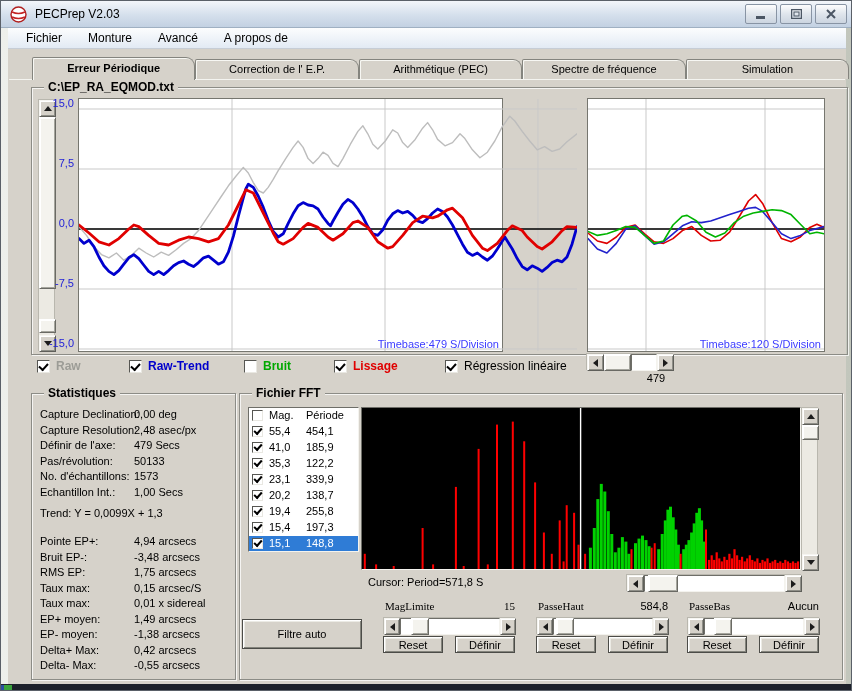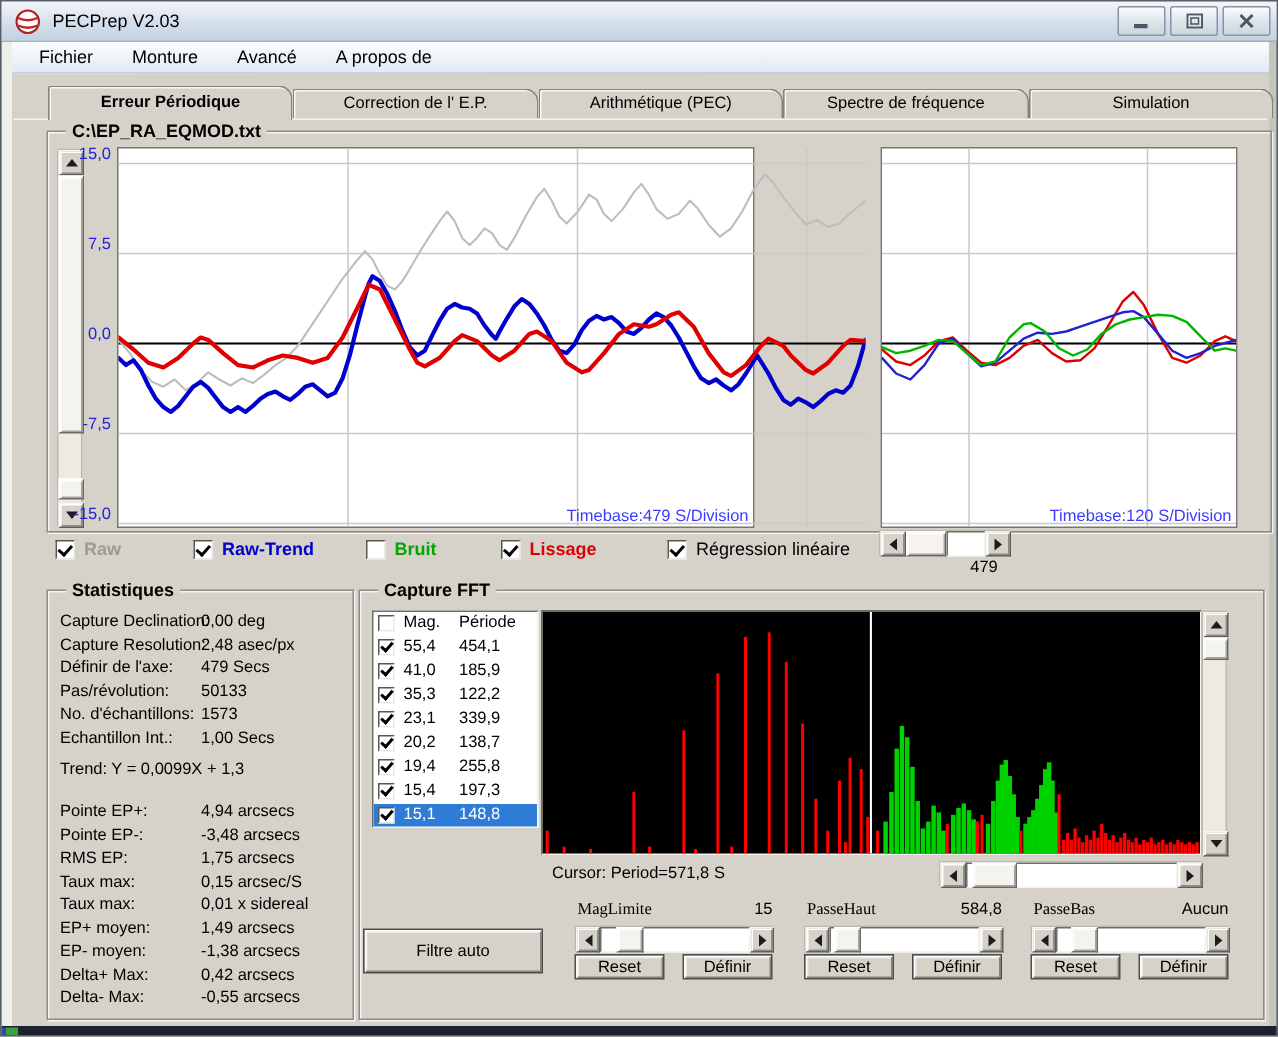--- a/index.html
+++ b/index.html
@@ -247,21 +247,21 @@
           <span class="stat-value">1,00 Secs</span>
         </div>
       </div>
     <div class="abs" style="left:8px;top:113px;white-space:nowrap;">Trend: Y = 0,0099X + 1,3</div>
     <div class="abs" id="stats-rows2" style="left:8px;top:141px;width:190px;">
         <div class="stat-row">
           <span class="stat-label">Pointe EP+:</span>
           <span class="stat-value">4,94 arcsecs</span>
         </div>
         <div class="stat-row">
-          <span class="stat-label">Pointe EP-:</span>
+          <span class="stat-label">Bruit EP-:</span>
           <span class="stat-value">-3,48 arcsecs</span>
         </div>
         <div class="stat-row">
           <span class="stat-label">RMS EP:</span>
           <span class="stat-value">1,75 arcsecs</span>
         </div>
         <div class="stat-row">
           <span class="stat-label">Taux max:</span>
           <span class="stat-value">0,15 arcsec/S</span>
         </div>
@@ -282,21 +282,21 @@
           <span class="stat-value">0,42 arcsecs</span>
         </div>
         <div class="stat-row">
           <span class="stat-label">Delta- Max:</span>
           <span class="stat-value">-0,55 arcsecs</span>
         </div>
       </div>
   </div>
 
   <div class="groupbox" style="left:238px;top:392px;width:602px;height:285px;">
-    <span class="gb-label">Capture FFT</span>
+    <span class="gb-label">Fichier FFT</span>
 
     <div class="abs fftlist" style="left:8px;top:13px;width:111px;height:145px;">
       <div class="fft-row">
         <span class="ckb"></span>
         <span class="fft-mag">Mag.</span>
         <span class="fft-per">Période</span>
       </div>
       <div id="fft-rows">
           <div class="fft-row">
             <span class="ckb checked"></span>
@@ -463,21 +463,21 @@
       <div class="abs raised-lt" style="left:21px;top:0;width:30px;height:17px;"></div>
       <div class="abs raised" style="left:158px;top:0;width:17px;height:17px;display:flex;align-items:center;justify-content:center;">
           <span class="t-rt"></span>
         </div>
     </div>
 
     <div class="abs btn3d" style="left:2px;top:225px;width:120px;height:30px;">Filtre auto</div>
 
     <div id="filter-groups">
         <span class="fil-label" style="left: 145px; top: 206px; position: absolute;">MagLimite</span>
-        <span class="fil-value" style="left: 215px; top: 206px; width: 60px; position: absolute;">15</span>
+        <span class="fil-value" style="left: 215px; top: 206px; width: 60px; position: absolute; font-family: Liberation Serif, serif;">15</span>
         <div class="abs track" style="left: 143px; top: 223px; width: 132px; height: 17px;">
           <div class="abs raised" style="left: 0px; top: 0px; width: 16px; height: 17px; display: flex; align-items: center; justify-content: center;">
             <span class="t-lf"></span>
           </div>
           <div class="abs sunken" style="left: 16px; top: 0px; width: 100px; height: 17px;"></div>
           <div class="abs raised-lt" style="left: 27px; top: 0px; width: 18px; height: 17px;"></div>
           <div class="abs raised" style="left: 116px; top: 0px; width: 16px; height: 17px; display: flex; align-items: center; justify-content: center;">
             <span class="t-rt"></span>
           </div>
         </div>

